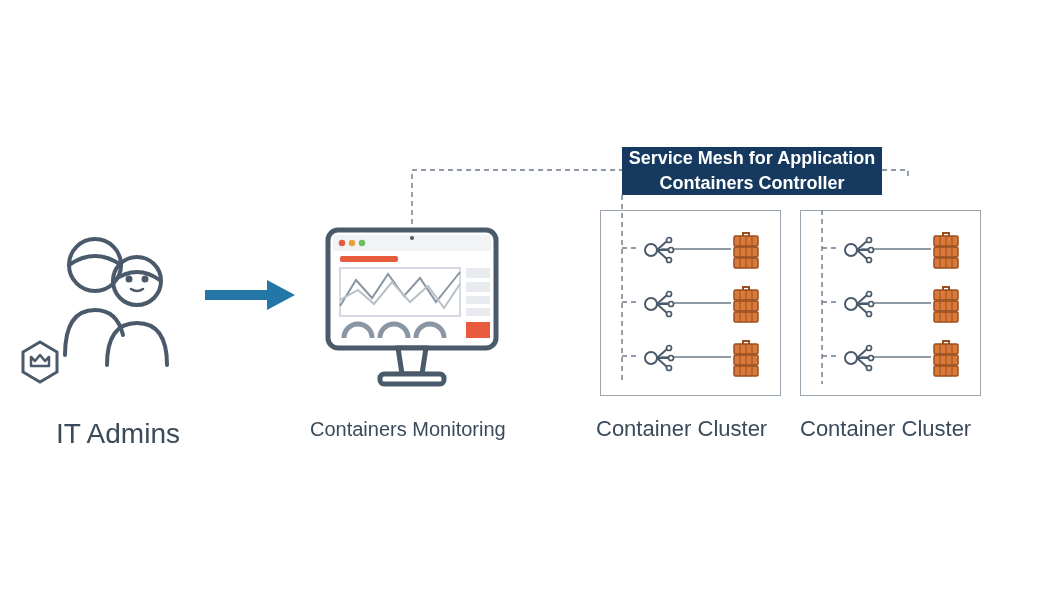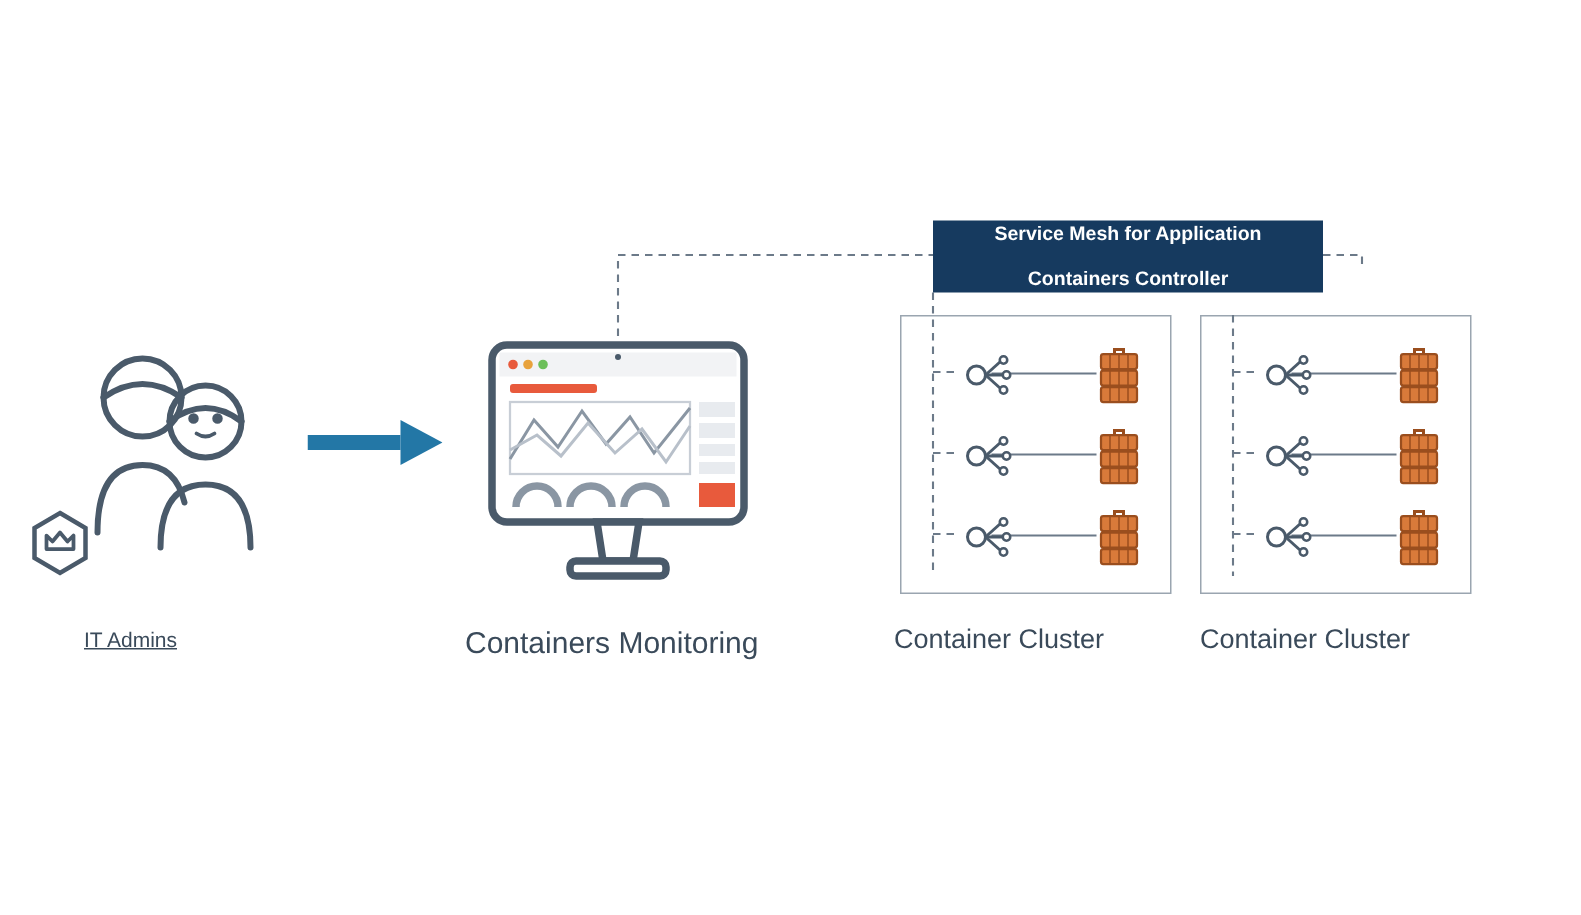--- a/index.html
+++ b/index.html
@@ -25,23 +25,22 @@
     position: absolute;
     left: 20px;
     top: 340px;
     width: 40px;
     height: 40px;
   }
   .admins-label {
     position: absolute;
     left: 56px;
     top: 418px;
-    font-size: 14px;
+    font-size: 28px;
     color: #3a4a5a;
-    text-decoration: underline;
   }
 
   
   .arrow {
     position: absolute;
     left: 205px;
     top: 280px;
     width: 90px;
     height: 30px;
   }
@@ -67,42 +66,42 @@
     position: absolute;
     left: 622px;
     top: 147px;
     width: 260px;
     height: 48px;
     background: #163a5f;
     color: #ffffff;
     display: flex;
     flex-direction: column;
     align-items: center;
-    justify-content: space-between;
-    font-size: 13px;
+    justify-content: flex-end;
+    font-size: 18px;
     font-weight: 600;
     line-height: 1.35;
     z-index: 10;
   }
 
   
   .cluster {
     position: absolute;
     width: 181px;
     height: 186px;
     border: 1px solid #9aa5b0;
     background: #ffffff;
   }
   .cluster-1 { left: 600px; top: 210px; }
   .cluster-2 { left: 800px; top: 210px; }
 
   .cluster-label {
     position: absolute;
     top: 416px;
-    font-size: 18px;
+    font-size: 22px;
     color: #3a4a5a;
   }
   .cluster-label-1 { left: 596px; }
   .cluster-label-2 { left: 800px; }
 
   
   .row {
     position: absolute;
     left: 12px;
     height: 46px;

